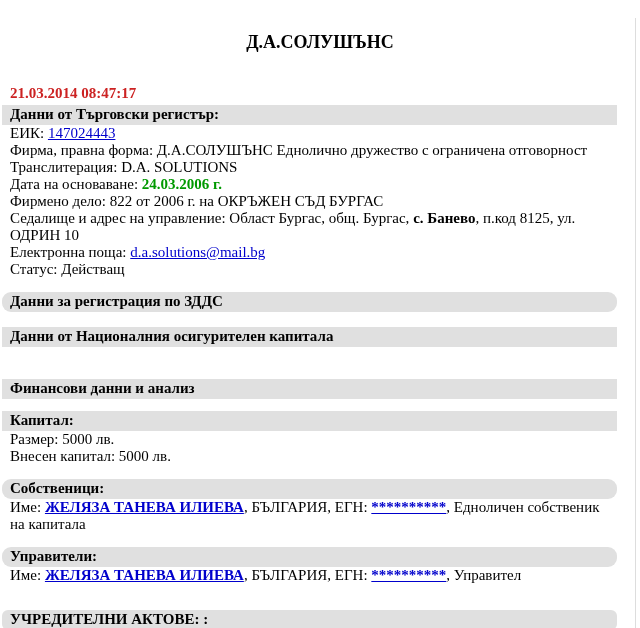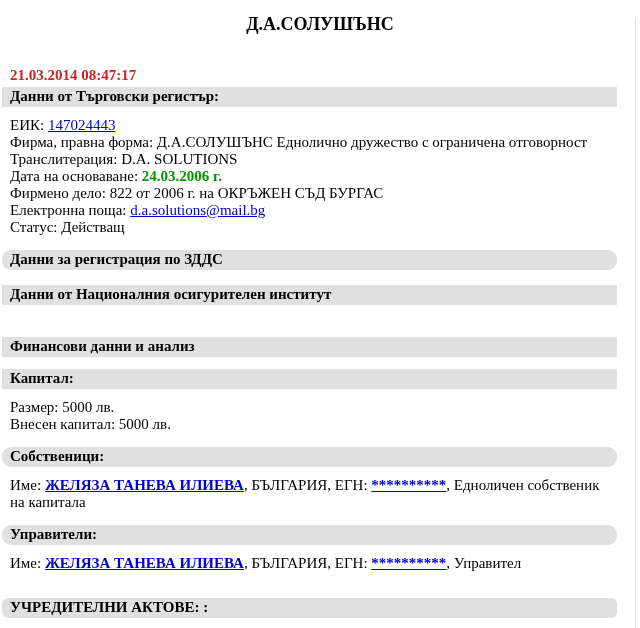--- a/index.html
+++ b/index.html
@@ -11,21 +11,21 @@
     font-size: 15px;
     color: #000;
     position: relative;
     overflow: hidden;
   }
   .page { position: relative; width: 640px; height: 628px; }
   .title {
     text-align: center;
     font-weight: bold;
     font-size: 18px;
-    padding-top: 14px;
+    padding-top: 32px;
     line-height: 21px;
   }
   .timestamp {
     margin-top: 32px;
     padding-left: 10px;
     font-weight: bold;
     color: var(--timestamp-color, #cc2222);
     line-height: 17px;
   }
   .bar {
@@ -35,21 +35,21 @@
     padding: 1px 8px 2px;
     line-height: 17px;
   }
   .bar.mt14 { margin-top: 14px; border-radius: 9px; }
   .bar.mt15 { margin-top: 15px; }
   .bar.mt16 { margin-top: 32px; }
   .bar.mt12 { margin-top: 12px; }
   .bar.mt9  { margin-top: 26px; border-radius: 6px; }
   .bar1 { margin-top: 3px; }
   .block {
-    padding: 10px 23px 0 10px;
+    padding: 0 23px 0 10px;
   }
   .line { line-height: 17px; }
   a.link {
     color: var(--link-color, #0000cc);
     text-decoration: underline;
     cursor: pointer;
   }
   a.link.bold { font-weight: bold; }
   .green { color: var(--founded-color, #009900); font-weight: bold; }
   .right-rule {
@@ -71,27 +71,28 @@
   <div class="timestamp">21.03.2014 08:47:17</div>
 
   <div class="bar bar1">Данни от Търговски регистър:</div>
 
   <div class="block">
     <div class="line"><span>ЕИК: </span><a class="link">147024443</a></div>
     <div class="line">Фирма, правна форма: Д.А.СОЛУШЪНС Еднолично дружество с ограничена отговорност</div>
     <div class="line">Транслитерация: D.A. SOLUTIONS</div>
     <div class="line"><span>Дата на основаване: </span><span class="green">24.03.2006 г.</span></div>
     <div class="line">Фирмено дело: 822 от 2006 г. на ОКРЪЖЕН СЪД БУРГАС</div>
+    <div class="line"><span>Седалище и адрес на управление: Област Бургас, общ. Бургас, </span><b>с. Банево</b><span>, п.код 8125, ул. ОДРИН 10</span></div>
     <div class="line"><span>Електронна поща: </span><a class="link">d.a.solutions@mail.bg</a></div>
     <div class="line">Статус: Действащ</div>
   </div>
 
   <div class="bar mt14">Данни за регистрация по ЗДДС</div>
 
-  <div class="bar mt15">Данни от Националния осигурителен институт</div>
+  <div class="bar mt15">Данни от Националния осигурителен капитала</div>
 
   <div class="bar mt16">Финансови данни и анализ</div>
 
   <div class="bar mt12">Капитал:</div>
   <div class="block">
     <div class="line">Размер: 5000 лв.</div>
     <div class="line">Внесен капитал: 5000 лв.</div>
   </div>
 
   <div class="bar mt14">Собственици:</div>

